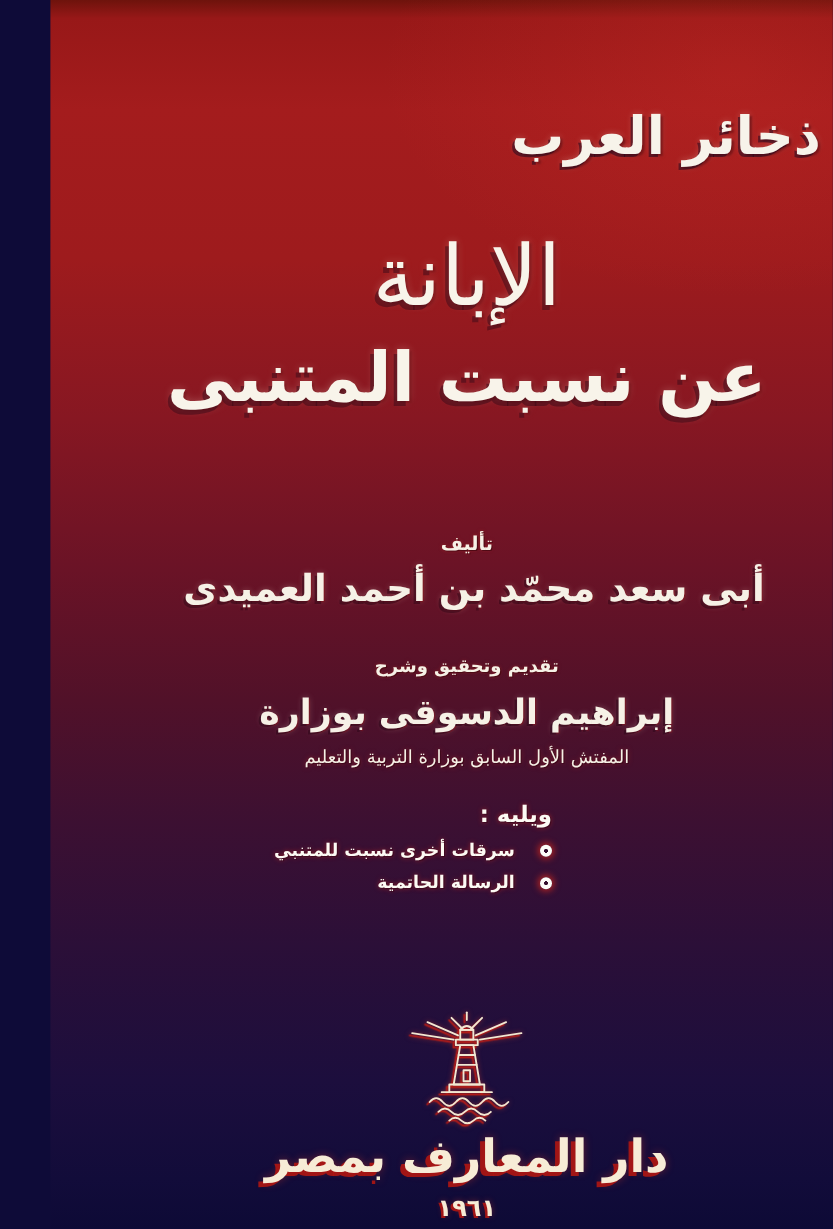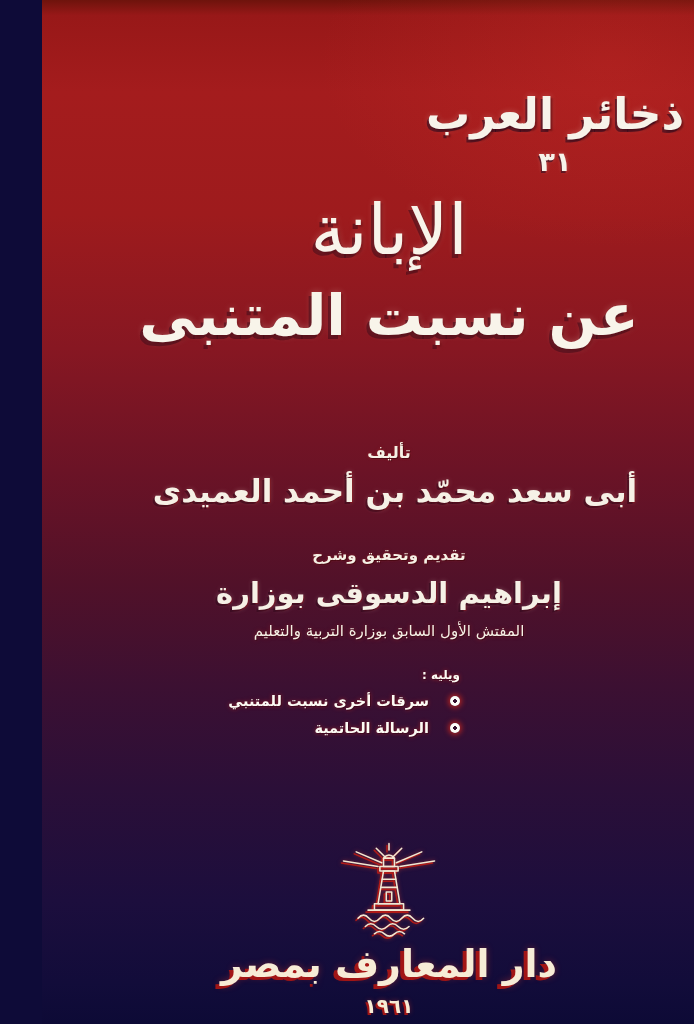--- a/index.html
+++ b/index.html
@@ -60,21 +60,21 @@
     margin-top:12px;font-size:29px;font-weight:bold;
     text-shadow:-2px 2px 0 rgba(50,8,28,.65), 1px 1px 1px rgba(130,15,25,.6), 0 0 5px rgba(255,235,220,.25);
   }
   .editor-role{
     margin-top:12px;font-size:15px;font-weight:normal;
     text-shadow:1px 1px 0 rgba(60,8,25,.8), 0 0 4px rgba(190,40,35,.55);
   }
   
   .appendices{position:absolute;top:668px;right:276px;width:368px;color:#fdfbf4;direction:rtl;}
   .appendices-label{
-    text-align:right;padding-left:0;font-size:12px;font-weight:bold;
+    text-align:right;padding-left:0;font-size:19px;font-weight:bold;
     text-shadow:1px 1px 0 rgba(60,8,30,.85), 0 0 4px rgba(210,45,35,.7);
   }
   .appendix-item{
     display:flex;align-items:center;gap:21px;margin-top:11px;direction:rtl;
   }
   .bullet{
     flex:0 0 auto;width:10px;height:10px;border-radius:50%;
     background:radial-gradient(circle at 50% 50%, #35102e 0 1.6px, #fdfdf8 1.7px);
     box-shadow:0 0 5px 2px rgba(205,40,30,.75);
   }
@@ -97,21 +97,20 @@
     text-shadow:-2px 2px 0 rgba(175,22,18,.9), 0 0 5px rgba(215,55,40,.45);
   }
 </style>
 </head>
 <body>
 
 <div class="cover">
 
   <div class="series">
     <div class="series-name arabic">ذخائر العرب</div>
-    <div class="series-number">٣١</div>
   </div>
 
   <div class="title-block">
     <div class="title-line1 arabic">الإبانة</div>
     <div class="title-line2 arabic">عن نسبت المتنبى</div>
   </div>
 
   <div class="byline">
     <div class="byline-label arabic">تأليف</div>
     <div class="author-name arabic">أبى سعد محمّد بن أحمد العميدى</div>

